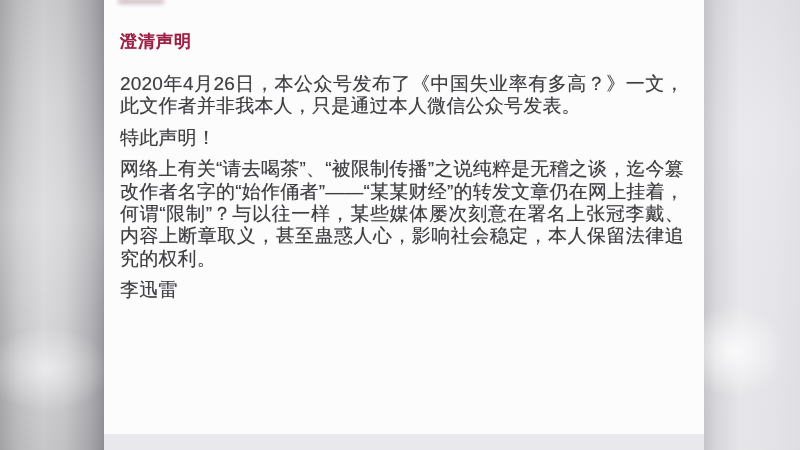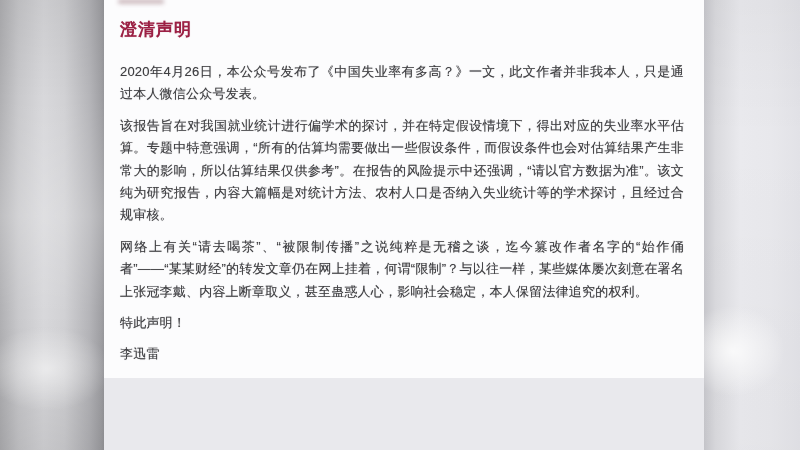--- a/index.html
+++ b/index.html
@@ -29,23 +29,23 @@
     left: 704px; width: 96px;
     background:
       radial-gradient(ellipse 80px 70px at 30% 78%, rgba(255,255,255,0.8), rgba(255,255,255,0) 65%),
       linear-gradient(to bottom, rgba(0,0,0,0.03), rgba(0,0,0,0) 30%, rgba(0,0,0,0.02) 100%),
       linear-gradient(to right, #c8c8cd 0%, #dadade 12%, #eaeaee 38%, #e8e8ec 70%, #e2e2e7 100%);
   }
 
   
   .doc {
     position: absolute; left: 104px; top: 0;
-    width: 600px; height: 378px;
+    width: 600px; height: 434px;
     background: var(--page-bg);
-    padding: 19px 20px 0 16px;
+    padding: 31px 20px 0 16px;
     color: var(--body-color);
   }
 
   
   .top-artifact {
     position: absolute; left: 14px; top: -1px;
     width: 46px; height: 5px;
     background: rgba(150,110,120,0.45);
     filter: blur(2.2px);
     border-radius: 2px;
@@ -55,21 +55,21 @@
     font-size: 17px;
     line-height: 22px;
     font-weight: bold;
     color: var(--title-color);
     letter-spacing: 1px;
     margin-bottom: 20px;
     text-shadow: 0 0 0.7px rgba(155,32,68,0.55);
   }
 
   p.body-par {
-    font-size: 13px;
+    font-size: 19px;
     line-height: 22.4px;
     letter-spacing: 0.2px;
     margin-bottom: 9px;
     text-align: justify;
     text-shadow: 0 0 0.7px rgba(55,55,60,0.5);
     word-break: break-all;
     overflow-wrap: anywhere;
   }
   p.spaced { margin-top: 5px; }
 </style>
@@ -81,24 +81,23 @@
   <div class="bar bar-left"></div>
   <div class="bar bar-right"></div>
 
   <div class="doc">
     <div class="top-artifact"></div>
 
     <h1 class="title">澄清声明</h1>
 
     <p class="body-par">2020年4月26日，本公众号发布了《中国失业率有多高？》一文，此文作者并非我本人，只是通过本人微信公众号发表。</p>
 
-    <p class="body-par">该报告旨在对我国就业统计进行偏学术的探讨，并在特定假设情境下，得出对应的失业率水平估算。专题中特意强调，“所有的估算均需要做出一些假设条件，而假设条件也会对估算结果产生非常大的影响，所以估算结果仅供参考”。在报告的风险提示中还强调，“请以官方数据为准”。该文纯为研究报告，内容大篇幅是对统计方法、农村人口是否纳入失业统计等的学术探讨，且经过合规审核。</p>
 
 
+    <p class="body-par">特此声明！</p>
+
     <p class="body-par">网络上有关“请去喝茶”、“被限制传播”之说纯粹是无稽之谈，迄今篡改作者名字的“始作俑者”——“某某财经”的转发文章仍在网上挂着，何谓“限制”？与以往一样，某些媒体屡次刻意在署名上张冠李戴、内容上断章取义，甚至蛊惑人心，影响社会稳定，本人保留法律追究的权利。</p>
-
-    <p class="body-par">特此声明！</p>
 
     <p class="body-par spaced">李迅雷</p>
 
   </div>
 
 </div>
 
 </body></html>

